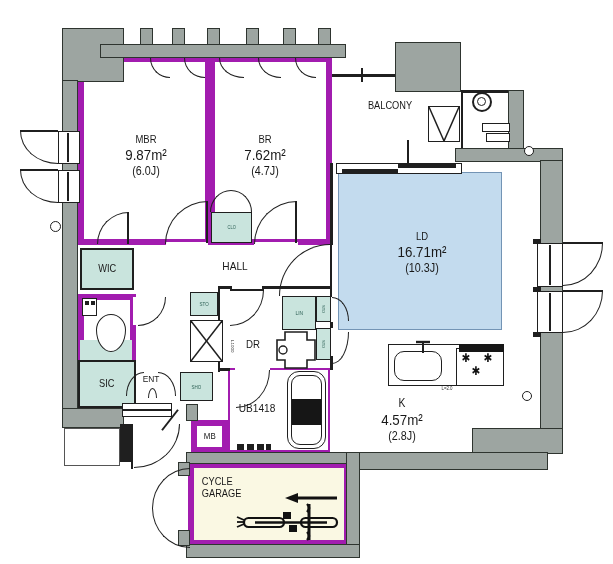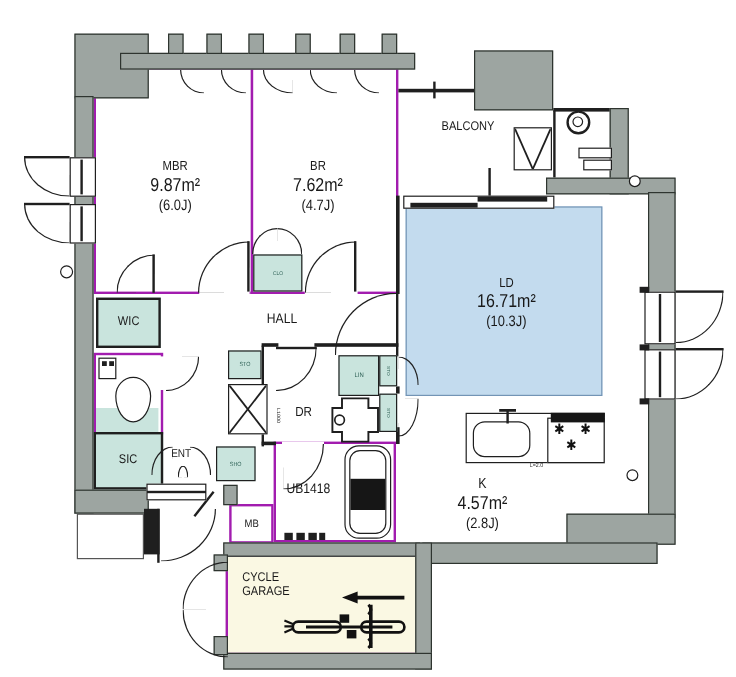--- a/index.html
+++ b/index.html
@@ -1,19 +1,19 @@
 <!DOCTYPE html>
 <html><head>
 <meta charset="utf-8">
 <style>
   html,body{margin:0;padding:0;background:#fff;}
   .plan{position:relative;width:613px;height:564px;background:#ffffff;overflow:hidden;
         font-family:"Liberation Sans",sans-serif;}
   .wall{position:absolute;box-sizing:border-box;background:#9DA5A1;border:1px solid #2e342f;z-index:4;}
-  .room{position:absolute;box-sizing:border-box;background:#fff;border:2px solid #a21caf;z-index:2;}
+  .room{position:absolute;box-sizing:border-box;background:#fff;border:6px solid #a21caf;z-index:2;}
   .teal{position:absolute;box-sizing:border-box;background:#C9E4DD;border:1.5px solid #1f1f1f;z-index:3;
         display:flex;align-items:center;justify-content:center;color:#33655b;}
   .line{position:absolute;background:#1f1f1f;z-index:3;}
   .opening{position:absolute;background:#fff;z-index:3;}
   .arc{position:absolute;z-index:5;border:1.4px solid #1f1f1f;box-sizing:border-box;background:transparent;}
   .arc.tl{border-right:none;border-bottom:none;border-top-left-radius:100% 100%;}
   .arc.tr{border-left:none;border-bottom:none;border-top-right-radius:100% 100%;}
   .arc.bl{border-right:none;border-top:none;border-bottom-left-radius:100% 100%;}
   .arc.br{border-left:none;border-top:none;border-bottom-right-radius:100% 100%;}
   .win{position:absolute;background:#fff;border:1.5px solid #1f1f1f;box-sizing:border-box;z-index:5;}

